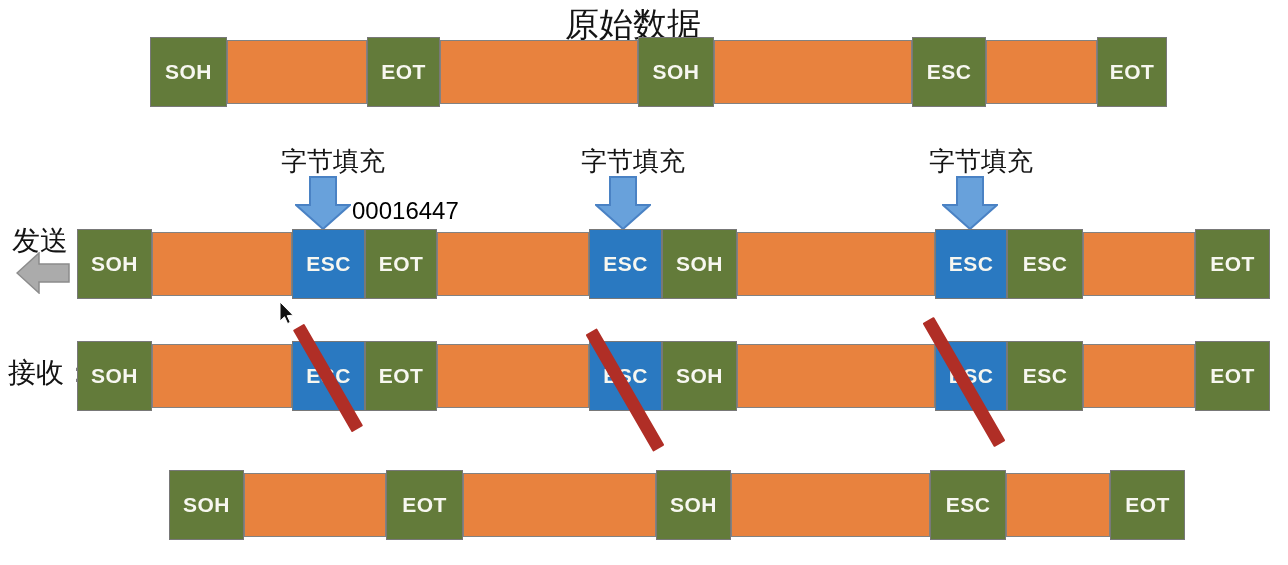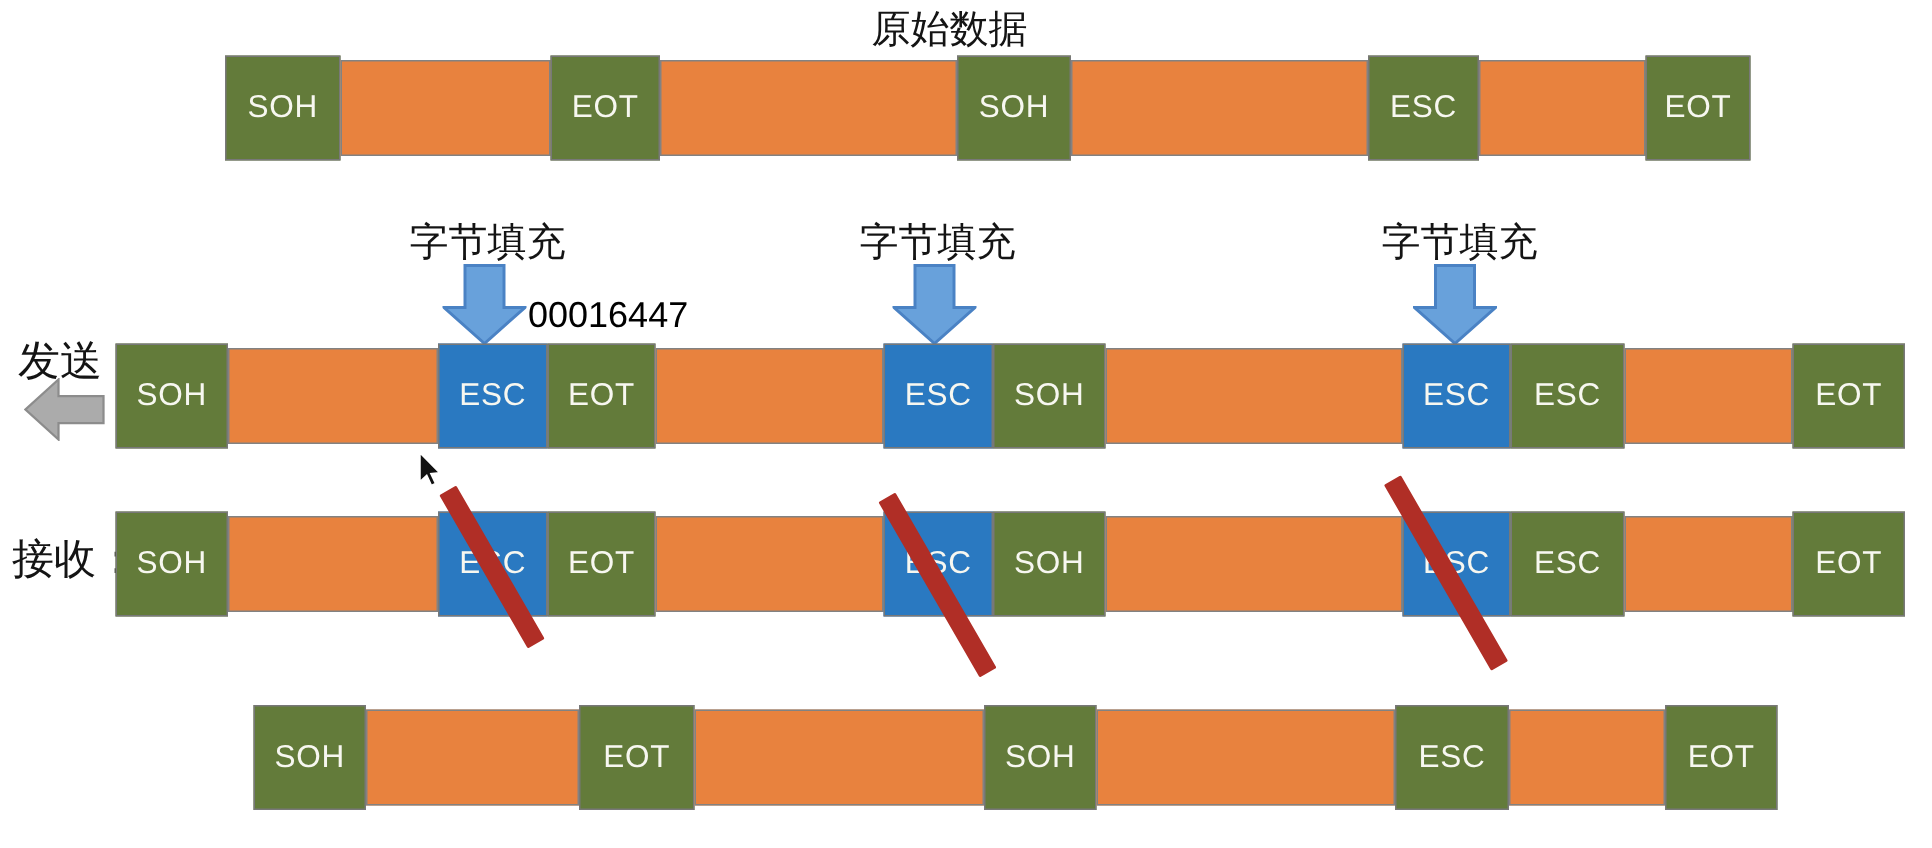--- a/index.html
+++ b/index.html
@@ -1,30 +1,30 @@
 <!DOCTYPE html>
 <html><head>
 <meta charset="utf-8">
 <style>
   html,body{margin:0;padding:0;background:#ffffff;}
   #canvas{position:relative;width:1288px;height:565px;background:#ffffff;overflow:hidden;
           font-family:"Liberation Sans",sans-serif;}
 
   .cn{font-family:"DejaVu Serif","Liberation Serif",serif;color:#141414;white-space:nowrap;text-align:right;}
 
-  .title{position:absolute;left:563px;top:2px;width:140px;text-align:center;font-size:26px;}
-  .stuff{position:absolute;top:144px;width:120px;text-align:center;font-size:26px;}
+  .title{position:absolute;left:563px;top:2px;width:140px;text-align:center;font-size:34px;}
+  .stuff{position:absolute;top:144px;width:120px;font-size:26px;}
   #stuff1{left:265px;} #stuff2{left:565px;} #stuff3{left:913px;}
   .bits{position:absolute;left:352px;top:197px;font-size:24px;color:#000;
         font-family:"Liberation Sans",sans-serif;}
   .send-label{position:absolute;left:12px;top:222px;font-size:28px;}
   .recv-label{position:absolute;left:8px;top:354px;font-size:28px;}
 
   .bar{position:absolute;display:flex;align-items:center;height:70px;}
-  .seg{box-sizing:border-box;flex:0 0 auto;}
+  .seg{box-sizing:border-box;flex:0 0 auto;font-weight:bold;}
   .seg.data{height:64px;background:#E8823E;border:1px solid #828282;}
   .seg.ctrl{height:70px;border:1px solid #787878;display:flex;align-items:center;
             justify-content:center;color:#F7F7F0;font-size:21px;letter-spacing:.5px;}
   .seg.green{background:#637B3A;}
   .seg.blue{background:#2A79C1;}
   #bar-original{left:150px;top:37px;}
   #bar-sent{left:77px;top:229px;}
   #bar-received{left:77px;top:341px;}
   #bar-final{left:169px;top:470px;}
 

